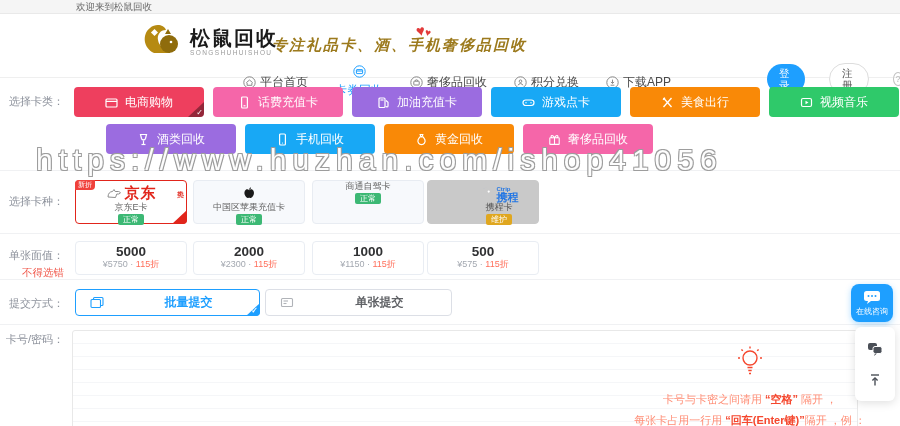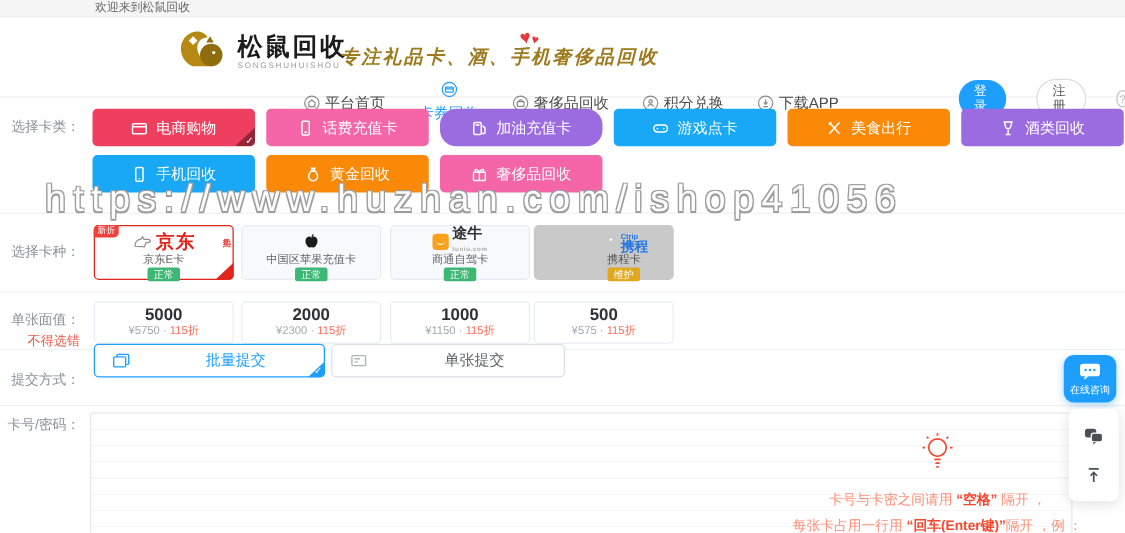--- a/index.html
+++ b/index.html
@@ -85,22 +85,22 @@
   .ctrip-cn { font-size:11px; color:#2577e3; font-weight:bold;}
 
   
   .val-card { position:absolute; top:241px; width:112px; height:34px; background:#fff; border:1px solid #e9edf3;
     border-radius:4px; text-align:center; cursor:pointer; padding-top:2px;}
   .val-num { font-size:13.5px; font-weight:bold; color:#303133; line-height:15px;}
   .val-sub { font-size:9px; color:#a3a8b0; line-height:10px;}
   .val-sub .rate { color:#ff6f5b; }
 
   
-  .sub-btn { position:absolute; top:275px; height:27px; border-radius:4px; background:#fff; display:flex;
-    align-items:center; padding:0 14px; cursor:pointer; font-size:12px; }
+  .sub-btn { position:absolute; top:289px; height:27px; border-radius:4px; background:#fff; display:flex;
+    align-items:center; padding:0 14px; cursor:pointer; font-size:12px;font-weight:bold; }
   .sub-btn .lbl { margin:0 auto; padding-left:28px; }
   .sub-btn.selected { border:1px solid #1e9fff; color:#1e9fff; }
   .sub-btn.plain { border:1px solid #dcdfe6; color:#606266; }
   .blue-corner { position:absolute; right:-1px; bottom:-1px; width:0; height:0; border-style:solid;
     border-width:0 0 13px 14px; border-color:transparent transparent #1e9fff transparent; border-bottom-right-radius:4px;}
 
   
   .cards-textarea { position:absolute; left:72px; top:330px; width:786px; height:110px; background:#fff;
     border:1px solid #e8e8e8; border-radius:3px;
     background-image:repeating-linear-gradient(#fff 0px, #fff 12px, #f5f6f8 12px, #f5f6f8 13px); }
@@ -203,21 +203,21 @@
     <span class="sel-corner"></span>
     <span class="sel-check">✓</span>
   </div>
   <div class="cat-btn" style="background: rgb(245, 102, 169);">
     <svg width="13" height="13" viewBox="0 0 13 13" fill="none" stroke="#fff" stroke-width="1.2">
       <rect x="3.6" y="1" width="5.8" height="11" rx="1"></rect>
         <line x1="5.5" y1="9.8" x2="7.5" y2="9.8"></line>
       </svg>
     <span>话费充值卡</span>
   </div>
-  <div class="cat-btn" style="background: rgb(155, 108, 224); border-radius: 13px;">
+  <div class="cat-btn" style="background: rgb(155, 108, 224);">
     <svg width="13" height="13" viewBox="0 0 13 13" fill="none" stroke="#fff" stroke-width="1.2">
       <rect x="2" y="2" width="6" height="9.5" rx="1"></rect>
         <line x1="3.4" y1="4" x2="6.6" y2="4"></line>
         <path d="M9 4.5l2 1.8v3.7a1 1 0 11-2 0"></path>
       </svg>
     <span>加油充值卡</span>
   </div>
   <div class="cat-btn" style="background: rgb(24, 168, 245);">
     <svg width="13" height="13" viewBox="0 0 13 13" fill="none" stroke="#fff" stroke-width="1.2">
       <rect x="1" y="4" width="11" height="5.5" rx="2.7"></rect>
@@ -227,21 +227,28 @@
     <span>游戏点卡</span>
   </div>
   <div class="cat-btn" style="background: rgb(249, 137, 7);">
     <svg width="13" height="13" viewBox="0 0 13 13" fill="none" stroke="#fff" stroke-width="1.3">
       <line x1="2.5" y1="2" x2="10.5" y2="11"></line>
         <line x1="10.5" y1="2" x2="2.5" y2="11"></line>
         <line x1="2" y1="3.8" x2="4" y2="1.8"></line>
       </svg>
     <span>美食出行</span>
   </div>
-  <div class="cat-btn" style="background: rgb(155, 108, 224);">
+  <div class="cat-btn" style="background: rgb(47, 201, 106);">
+    <svg width="13" height="13" viewBox="0 0 13 13" fill="none" stroke="#fff" stroke-width="1.2">
+      <rect x="1.5" y="2.5" width="10" height="8" rx="1.5"></rect>
+        <path d="M5.5 4.8l3 1.7-3 1.7z" fill="#fff" stroke="none"></path>
+      </svg>
+    <span>视频音乐</span>
+  </div>
+  <div class="cat-btn" style="background: rgb(155, 108, 224); margin-left: 32px;">
     <svg width="13" height="13" viewBox="0 0 13 13" fill="none" stroke="#fff" stroke-width="1.2">
       <path d="M3.5 1.5h6l-1 4a2.1 2.1 0 01-4 0z"></path>
         <line x1="6.5" y1="7.5" x2="6.5" y2="11"></line>
         <line x1="4.5" y1="11.5" x2="8.5" y2="11.5"></line>
       </svg>
     <span>酒类回收</span>
   </div>
   <div class="cat-btn" style="background: rgb(24, 168, 245);">
     <svg width="13" height="13" viewBox="0 0 13 13" fill="none" stroke="#fff" stroke-width="1.2">
       <rect x="3.6" y="1" width="5.8" height="11" rx="1"></rect>
@@ -291,27 +298,20 @@
     <svg width="14" height="15" viewBox="0 0 14 15">
       <path d="M7.2 4.2c.9-1 2.3-1.2 3.3-.5 1.6 1 2 3.6.8 5.9-.9 1.7-2.1 2.8-3.1 2.4-.6-.2-1.4-.2-2 0-1 .4-2.2-.7-3.1-2.4C1.9 7.3 2.3 4.7 3.9 3.7c1-.7 2.4-.5 3.3.5z" fill="#1a1a1a"></path>
       <path d="M7.2 4C7 2.8 7.6 1.7 8.8 1.2c.2 1.2-.5 2.4-1.6 2.8z" fill="#1a1a1a"></path>
       </svg>
   </div>
   <div class="kname">中国区苹果充值卡</div>
   <span class="badge ok">正常</span>
 </div>
 
 <div class="kind-card" style="left:312px;">
-  <div class="logo-row">
-    <span class="tuniu-sq"></span>
-    <span class="tuniu-txt">
-      <span>途牛</span><br>
-      <span class="tuniu-sub">tuniu.com</span>
-    </span>
-  </div>
   <div class="kname">商通自驾卡</div>
   <span class="badge ok">正常</span>
 </div>
 
 <div class="kind-card disabled" style="left:427px;">
   <div class="logo-row">
     <svg width="14" height="14" viewBox="0 0 14 14">
       <path d="M11.5 3.5A5.2 5.2 0 103 11a5.5 5.5 0 018.5-7.5z" fill="#2577e3"></path>
       <circle cx="8.7" cy="5.6" r="1.1" fill="#fff"></circle>
       </svg>

